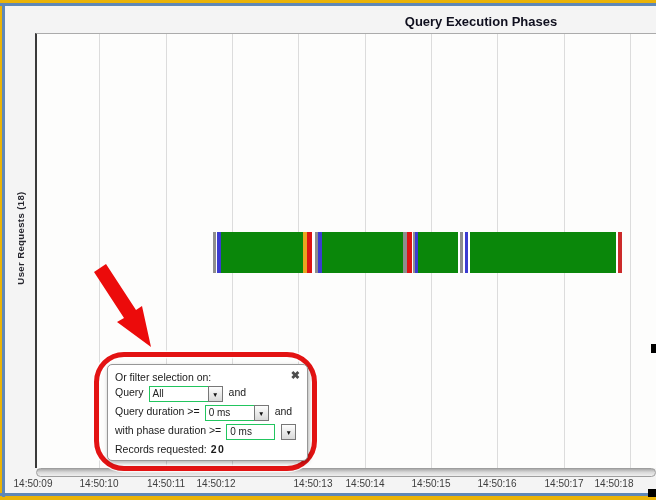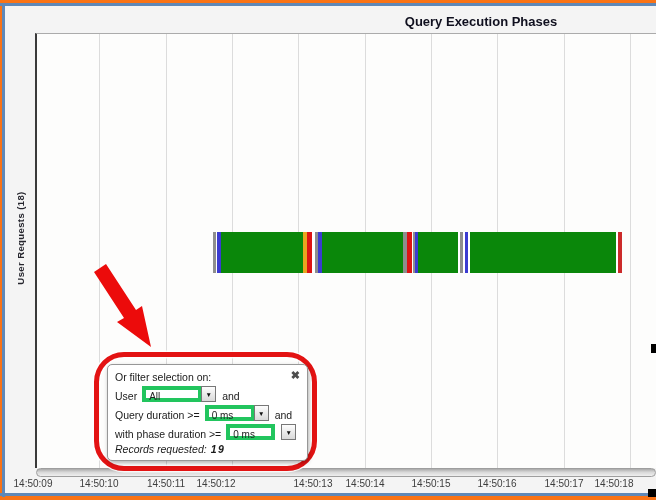--- a/index.html
+++ b/index.html
@@ -1,18 +1,18 @@
 <!DOCTYPE html>
 <html><head>
 <meta charset="utf-8">
 <style>
   html,body{margin:0;padding:0;background:#ffffff;}
   *{box-sizing:border-box;}
   #stage{position:relative;width:656px;height:500px;overflow:hidden;
-         font-family:"Liberation Sans",sans-serif;background:#f97316;}
+         font-family:"Liberation Sans",sans-serif;background:#eab308;}
 
   
   .wb{position:absolute;background:#5f88b8;z-index:1;}
   .wb-top{left:0;top:3px;width:656px;height:3px;}
   .wb-left{left:2px;top:3px;width:3px;height:494px;}
   .wb-bottom{left:0;top:493px;width:656px;height:3px;}
 
   
   #chart-bg{position:absolute;left:5px;top:6px;width:651px;height:487px;
             background:#f4f4f4;z-index:0;}
@@ -42,32 +42,32 @@
   #red-ring{position:absolute;left:94px;top:352px;width:223px;height:119px;
         border:5px solid #e31313;border-radius:30px;z-index:4;
         box-shadow:0 0 0 1.5px rgba(255,255,255,.85), inset 0 0 0 1.5px rgba(255,255,255,.85);}
   #arrow-svg{position:absolute;left:0;top:0;z-index:6;pointer-events:none;}
 
   
   #filter-popup{position:absolute;left:107px;top:364px;width:201px;height:97px;
         background:#ffffff;border:1px solid #979797;border-radius:5px;
         box-shadow:1px 2px 4px rgba(0,0,0,.3);padding:6px 8px 0 7px;
         font-size:10.5px;color:#1a1a1a;z-index:5;}
-  .p-row{display:flex;align-items:flex-end;margin-bottom:3px;white-space:nowrap;}
+  .p-row{display:flex;align-items:flex-start;margin-bottom:3px;white-space:nowrap;}
   .p-row .lbl{margin-right:5px;}
   .combo{display:inline-flex;align-items:stretch;}
-  .combo-field{border:4px solid #22c55e;background:#fff;height:16px;line-height:14px;
+  .combo-field{border:1px solid #22c55e;background:#fff;height:16px;line-height:14px;
         padding:0 3px;font-size:10px;color:#222;}
   .combo-btn{width:15px;height:16px;border:1px solid #777;margin-left:-1px;
         background:linear-gradient(#fdfdfd,#d9d9d9);display:flex;align-items:center;
         justify-content:center;font-size:6.5px;color:#111;cursor:default;}
   .and{margin-left:6px;}
   #popup-close{position:absolute;top:4px;right:7px;font-size:11px;font-weight:bold;
         color:#4d4d4d;cursor:default;}
-  #records-row{margin-top:2px;font-style:italic;}
+  #records-row{margin-top:2px;}
   #records-value{font-weight:bold;letter-spacing:1.5px;margin-left:4px;}
 
   .artifact{position:absolute;background:#000;z-index:7;}
 </style>
 </head>
 <body>
 
 <div id="stage">
 
   <div id="chart-bg"></div>
@@ -135,21 +135,21 @@
   <svg id="arrow-svg" width="656" height="500" viewBox="0 0 656 500">
     <polygon points="106,264 136,310 142,306 151,347 117,322 124,318 94,272" fill="#ec0b0b"></polygon>
   </svg>
 
   <div id="filter-popup">
     <div id="popup-close">✖</div>
     <div class="p-row">
       <span>Or filter selection on:</span>
     </div>
     <div class="p-row">
-      <span class="lbl">User</span>
+      <span class="lbl">Query</span>
       <span class="combo">
         <span class="combo-field" style="width:60px">All</span>
         <span class="combo-btn">▼</span>
       </span>
       <span class="and">and</span>
     </div>
     <div class="p-row">
       <span class="lbl">Query duration &gt;=</span>
       <span class="combo">
         <span class="combo-field" style="width:50px">0 ms</span>
@@ -159,20 +159,20 @@
     </div>
     <div class="p-row">
       <span class="lbl">with phase duration &gt;=</span>
       <span class="combo">
         <span class="combo-field" style="width:49px">0 ms</span>
         <span class="combo-btn" style="margin-left:6px">▼</span>
       </span>
     </div>
     <div class="p-row" id="records-row">
       <span>Records requested:</span>
-      <span id="records-value">19</span>
+      <span id="records-value">20</span>
     </div>
   </div>
 
   <div class="artifact" style="left:651px;top:344px;width:5px;height:9px"></div>
   <div class="artifact" style="left:648px;top:489px;width:8px;height:8px"></div>
 
 </div>
 
 </body></html>

